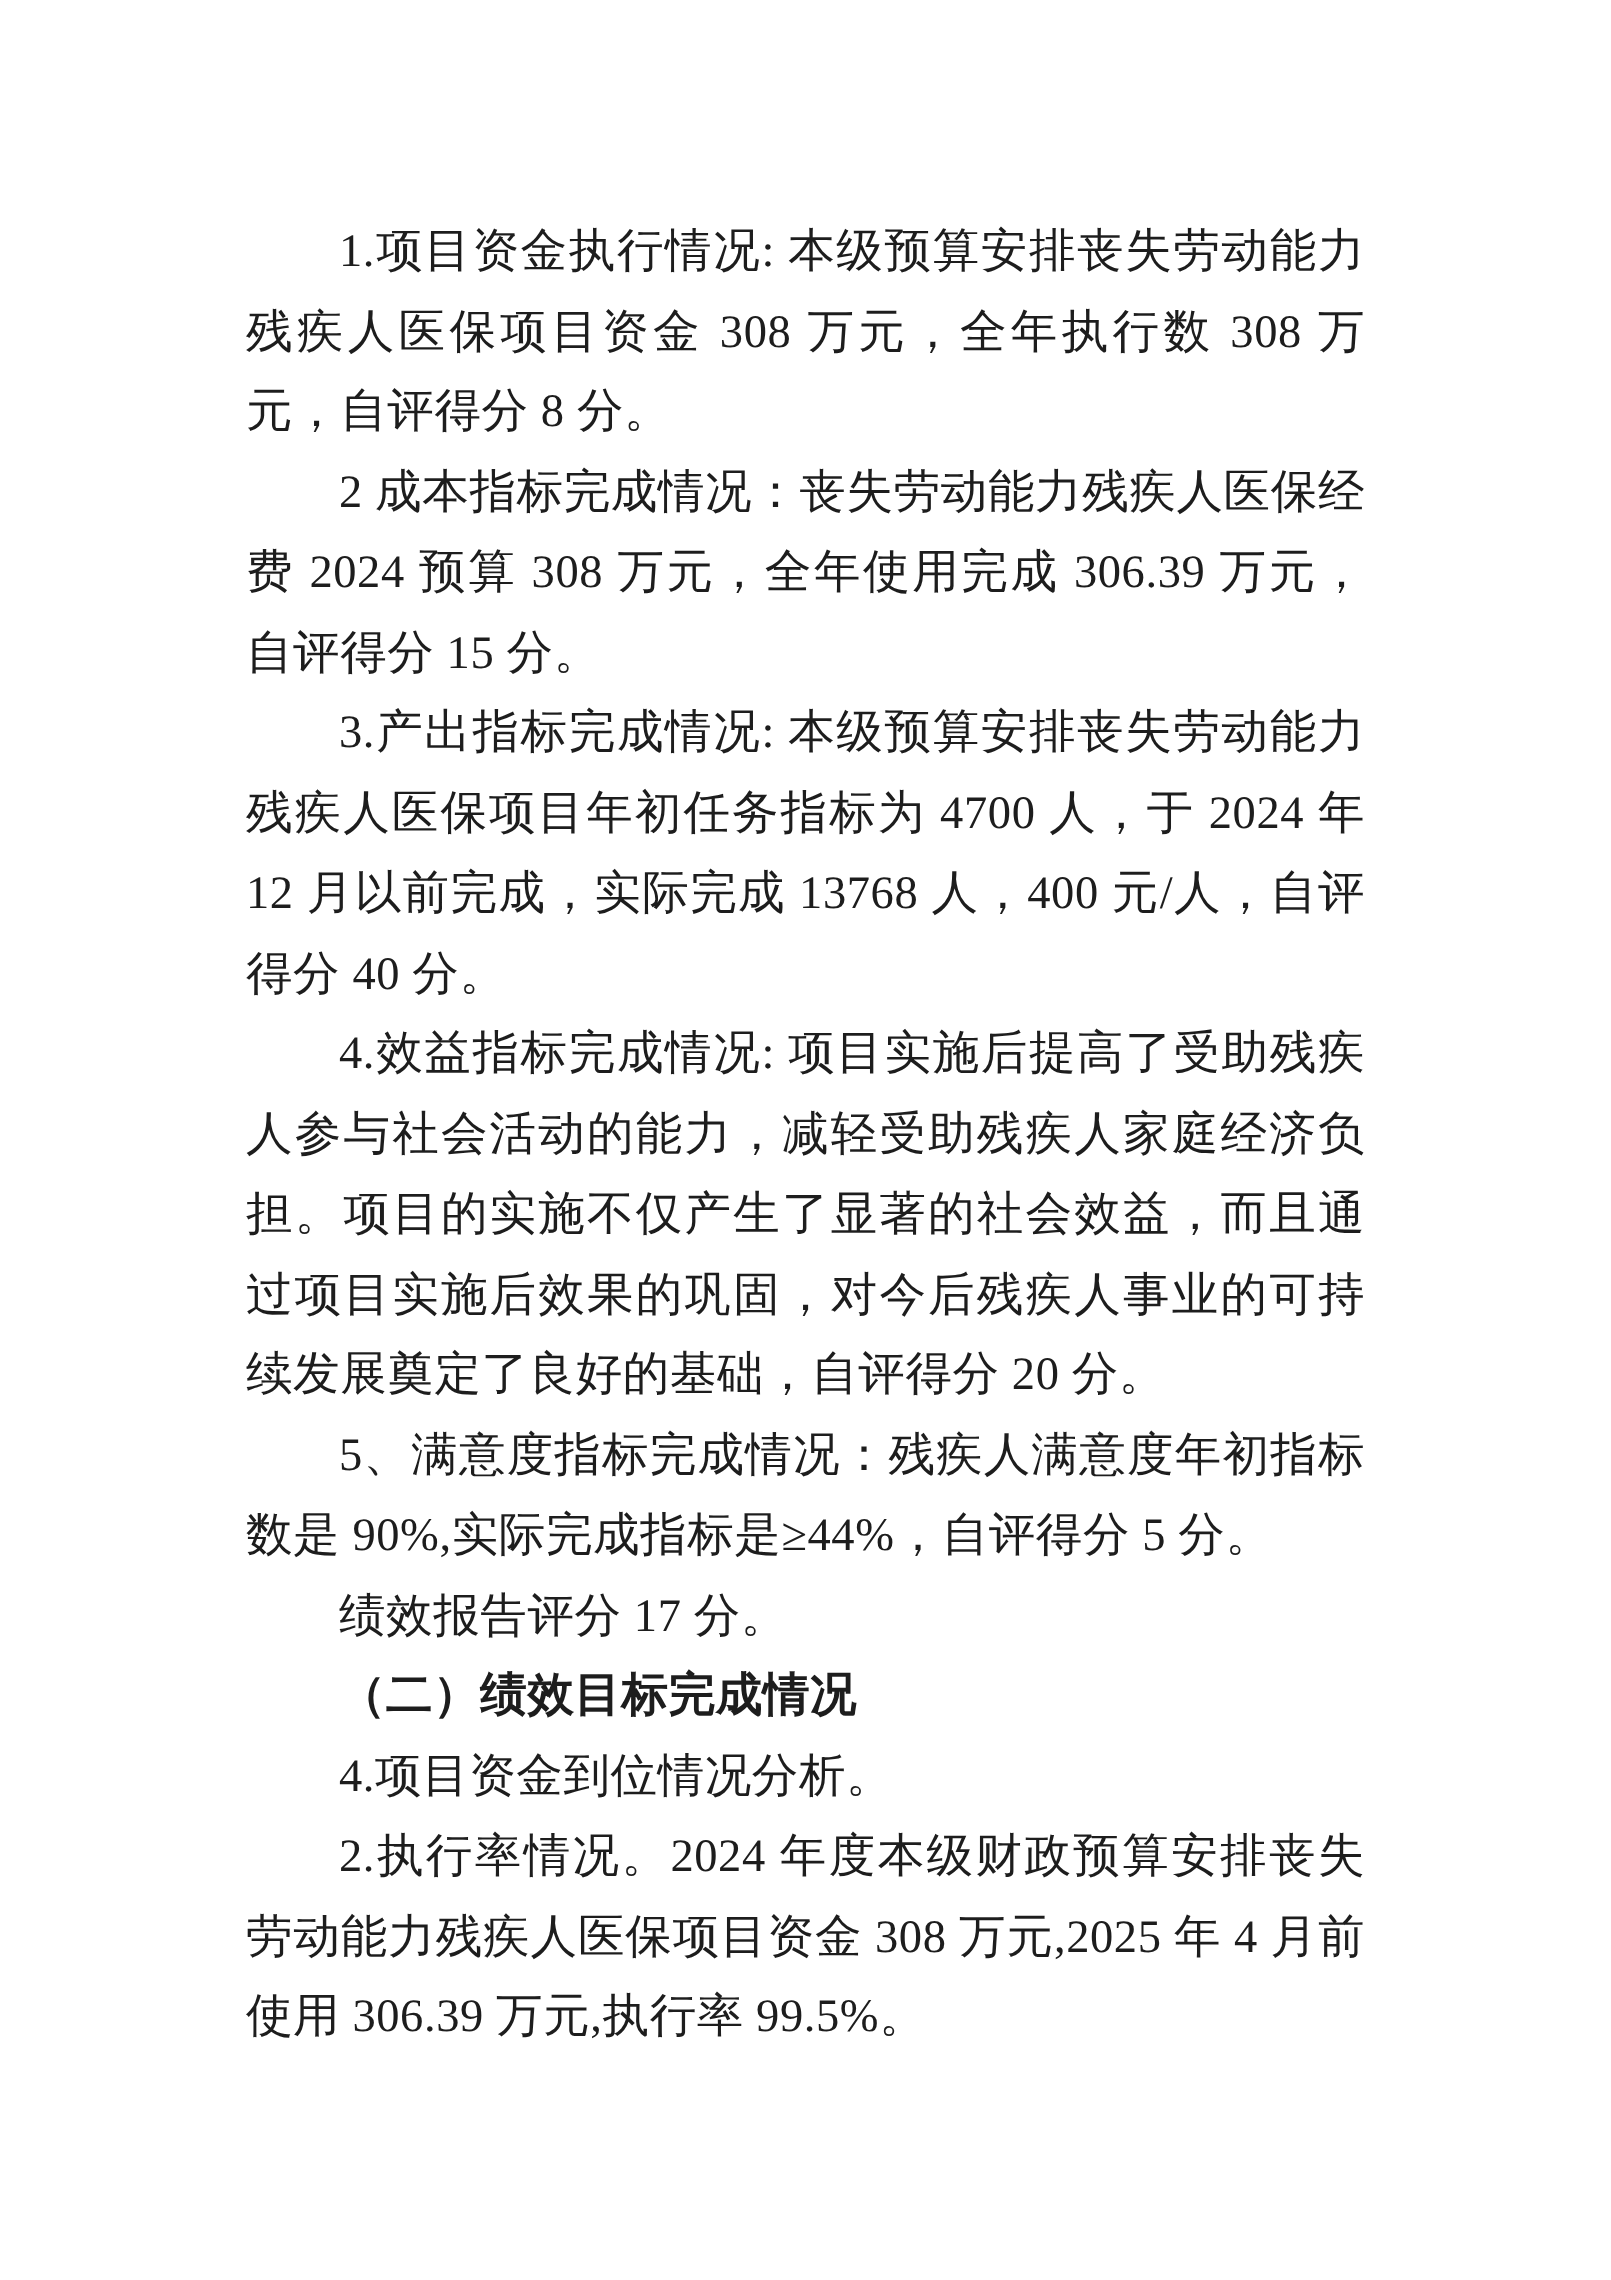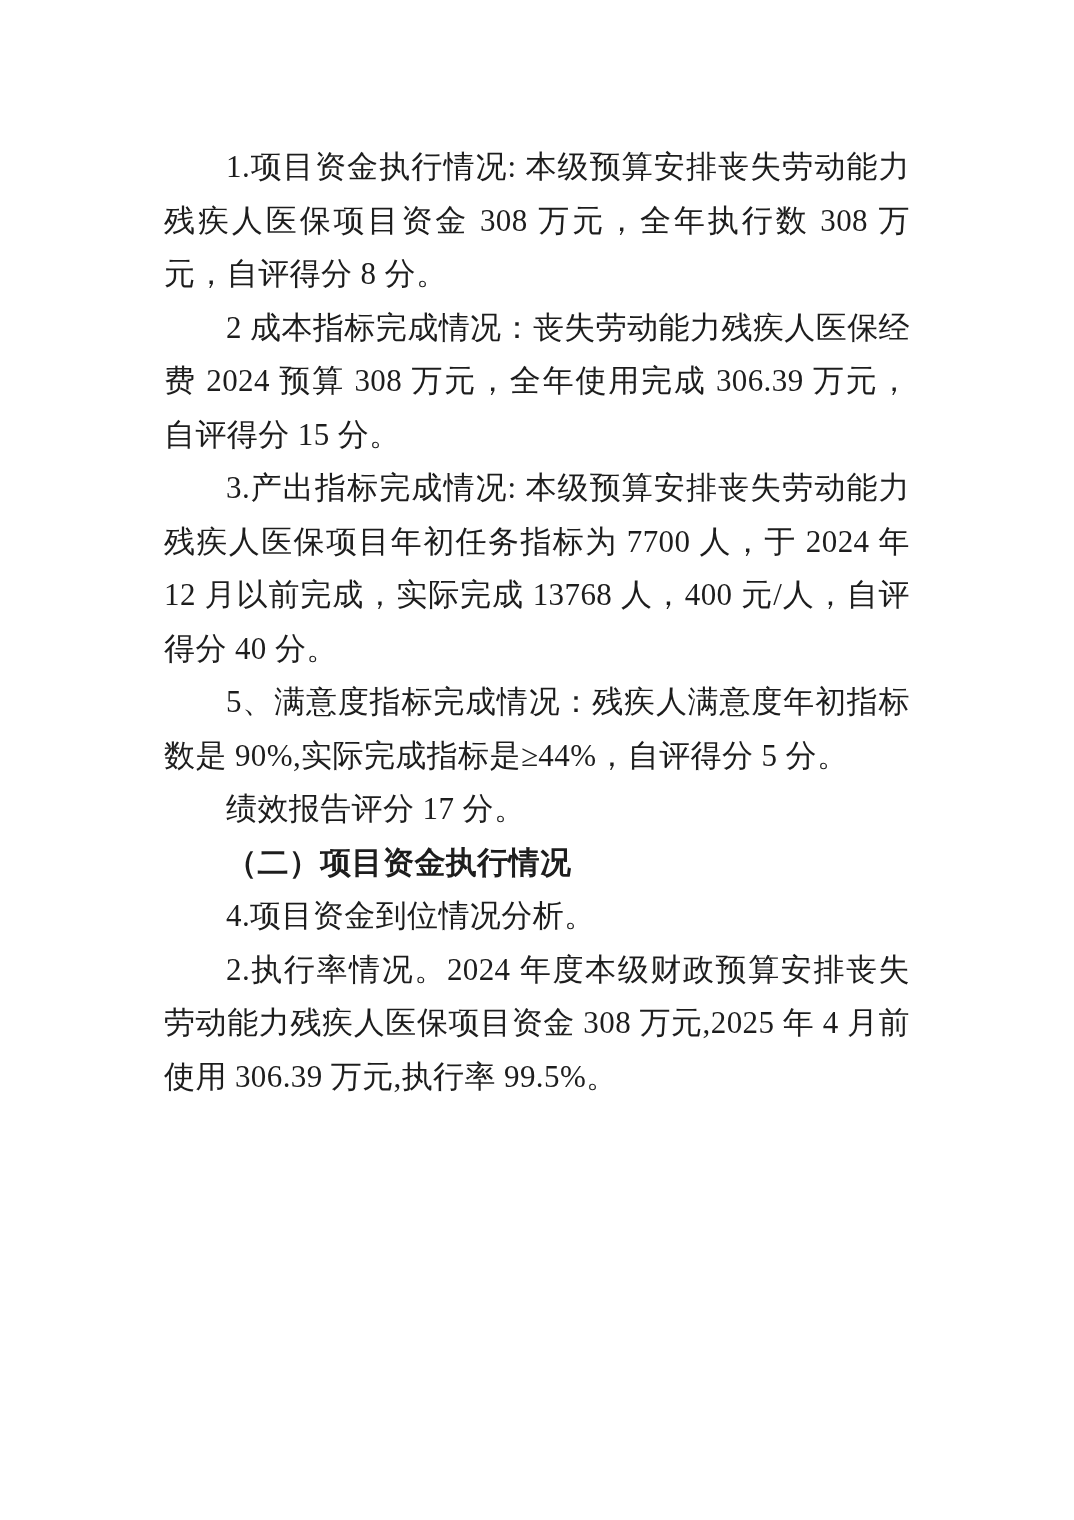--- a/index.html
+++ b/index.html
@@ -44,22 +44,23 @@
     color: #1d1d1d;
   }
 </style>
 </head>
 <body>
 
 <div class="page">
   <div class="content">
     <p>1.项目资金执行情况: 本级预算安排丧失劳动能力残疾人医保项目资金 308 万元，全年执行数 308 万元，自评得分 8 分。</p>
     <p>2 成本指标完成情况：丧失劳动能力残疾人医保经费 2024 预算 308 万元，全年使用完成 306.39 万元，自评得分 15 分。</p>
-    <p>3.产出指标完成情况: 本级预算安排丧失劳动能力残疾人医保项目年初任务指标为 7700 人，于 2024 年 12 月以前完成，实际完成 13768 人，400 元/人，自评得分 40 分。</p>
+    <p>3.产出指标完成情况: 本级预算安排丧失劳动能力残疾人医保项目年初任务指标为 4700 人，于 2024 年 12 月以前完成，实际完成 13768 人，400 元/人，自评得分 40 分。</p>
+    <p>4.效益指标完成情况: 项目实施后提高了受助残疾人参与社会活动的能力，减轻受助残疾人家庭经济负担。项目的实施不仅产生了显著的社会效益，而且通过项目实施后效果的巩固，对今后残疾人事业的可持续发展奠定了良好的基础，自评得分 20 分。</p>
     <p>5、满意度指标完成情况：残疾人满意度年初指标数是 90%,实际完成指标是≥44%，自评得分 5 分。</p>
     <p>绩效报告评分 17 分。</p>
-    <p class="heading">（二）项目资金执行情况</p>
+    <p class="heading">（二）绩效目标完成情况</p>
     <p>4.项目资金到位情况分析。</p>
     <p>2.执行率情况。2024 年度本级财政预算安排丧失劳动能力残疾人医保项目资金 308 万元,2025 年 4 月前使用 306.39 万元,执行率 99.5%。</p>
 
   </div>
   <div class="page-number">26</div>
 </div>
 
 </body></html>

